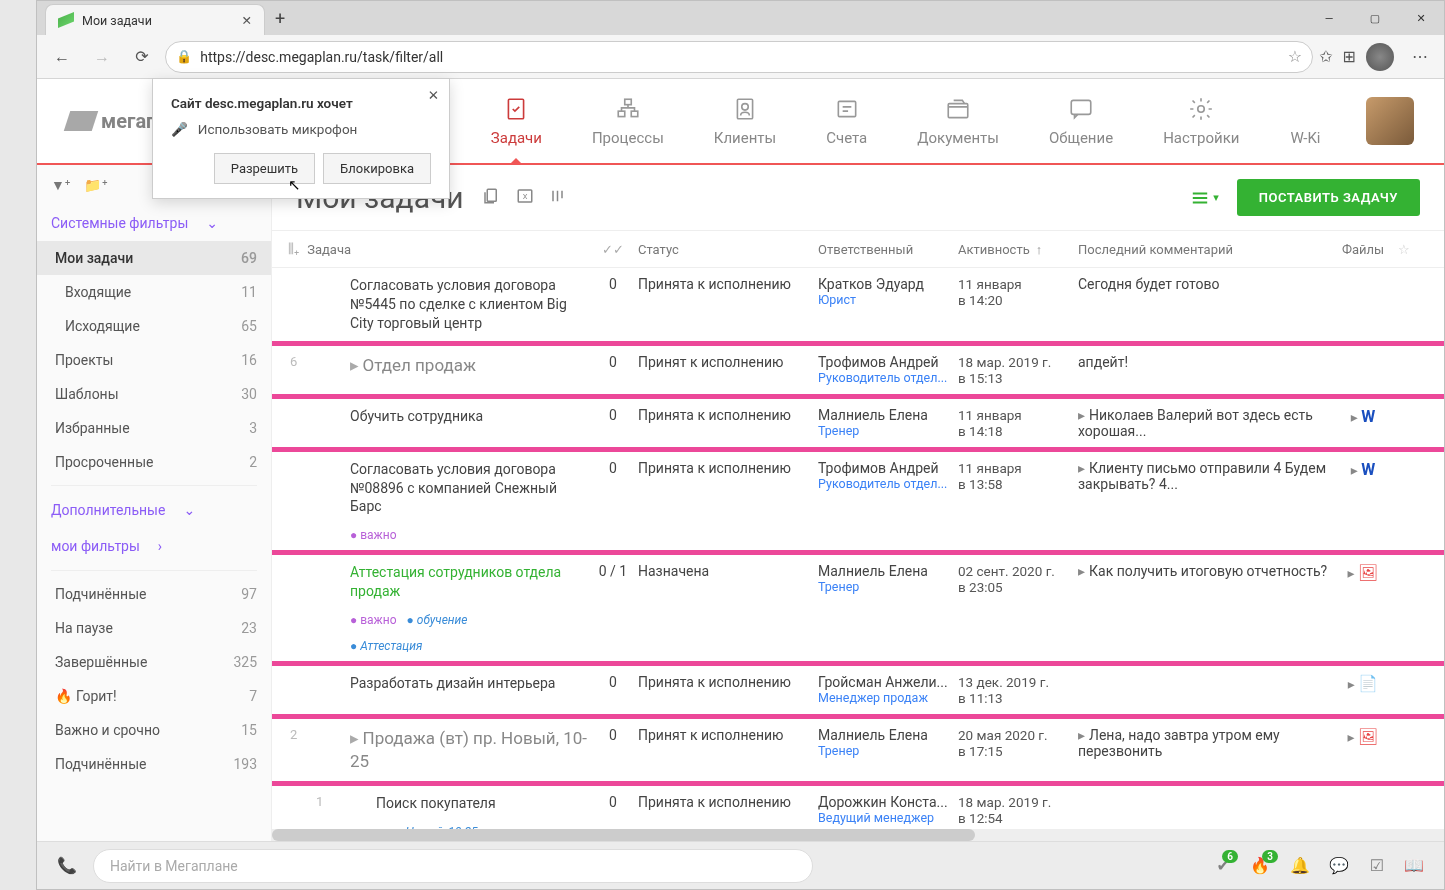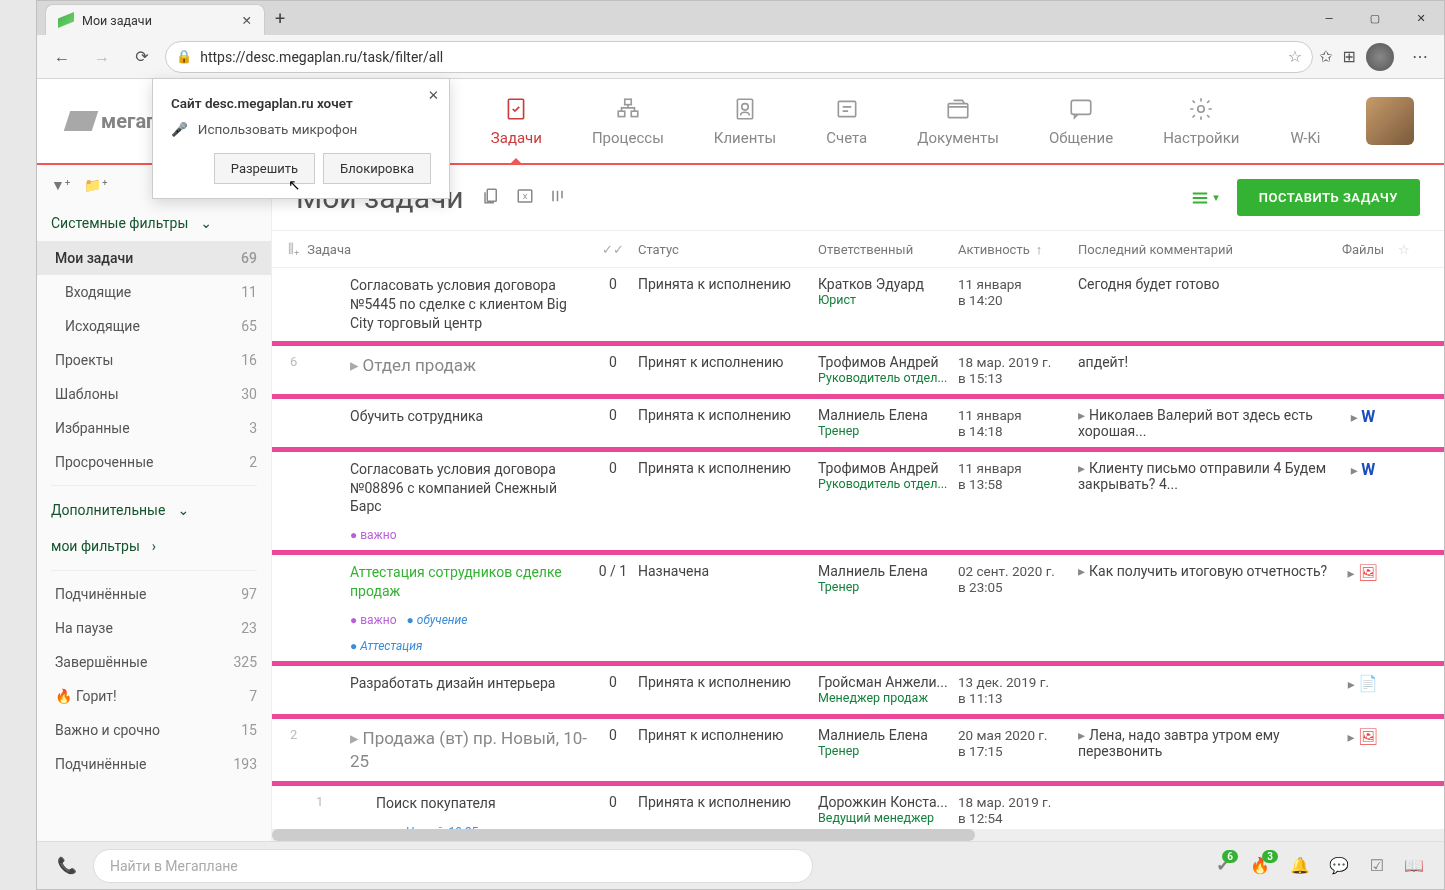--- a/index.html
+++ b/index.html
@@ -37,21 +37,21 @@
 .nav-icon { width: 32px; height: 28px; display: flex; align-items: center; justify-content: center; }
 .nav-icon svg { width: 30px; height: 26px; stroke: #999; fill: none; stroke-width: 1.5; }
 .nav-item.active .nav-icon svg { stroke: #cc3b3b; }
 .app-avatar { width: 48px; height: 48px; border-radius: 6px; background: linear-gradient(135deg,#c79b6b,#7a5a3a); }
 
 .app-main { flex: 1; display: flex; overflow: hidden; }
 
 
 .sidebar { width: 235px; background: #fafafa; border-right: 1px solid #eee; display: flex; flex-direction: column; font-size: 14px; color: #555; overflow-y: auto; }
 .sidebar-top { padding: 12px 14px; display: flex; gap: 14px; color: #777; }
-.sidebar-section-header { padding: 10px 14px; color: #14532d; display: flex; align-items: center; gap: 12px; cursor: pointer; }
+.sidebar-section-header { padding: 10px 14px; color: #8b5cf6; display: flex; align-items: center; gap: 18px; cursor: pointer; }
 .sidebar-item { padding: 9px 14px 9px 18px; display: flex; justify-content: space-between; cursor: pointer; color: #555; }
 .sidebar-item.active { background: #e8e8e8; color: #333; font-weight: 500; }
 .sidebar-item .count { color: #999; }
 .sidebar-sub { padding-left: 28px; }
 .sidebar-sep { height: 1px; background: #eee; margin: 6px 14px; }
 
 
 .content { flex: 1; display: flex; flex-direction: column; overflow: hidden; }
 .content-header { padding: 14px 24px; display: flex; align-items: center; gap: 18px; }
 .page-title { font-size: 30px; color: #555; font-weight: 400; }
@@ -77,21 +77,21 @@
 .task-row .col-task { flex-direction: column; align-items: flex-start; padding-left: 62px; }
 .task-name { color: #444; line-height: 1.35; }
 .task-name.group { color: #888; font-size: 17px; }
 .task-name.green { color: #34b233; }
 .task-tags { margin-top: 4px; font-size: 12px; display: flex; gap: 10px; }
 .tag-purple { color: #b860d8; }
 .tag-blue { color: #3a8cd8; font-style: italic; }
 .tree-num { position: absolute; margin-left:-60px; color:#bbb; font-size:13px; }
 .tree-caret { color:#aaa; margin-right:4px;}
 .resp-name { color: #444; }
-.resp-role { color: #15803d; font-size: 12.5px; display:block; white-space:nowrap; overflow:hidden; text-overflow:ellipsis; max-width:130px;}
+.resp-role { color: #3b82f6; font-size: 12.5px; display:block; white-space:nowrap; overflow:hidden; text-overflow:ellipsis; max-width:130px;}
 .act-date { color: #555; font-size: 13.5px; }
 .comment-arrow { color:#888; margin-right:4px; }
 .file-icon { font-size: 16px; }
 .file-w { color: #1a4fbf; font-weight: bold; }
 .file-doc { color: #2877e8; }
 .file-img { color: #e84545; }
 .comment-expand { color:#888; }
 
 
 .bottom-bar { height: 48px; background: #ececec; display: flex; align-items: center; padding: 0 20px; gap: 16px; border-top: 1px solid #ddd; }
@@ -435,21 +435,21 @@
     <div class="col-act">
                 <span class="act-date">11 января<br>в 13:58</span>
               </div>
     <div class="col-comment"><span class="comment-arrow">▸</span><span>Клиенту письмо отправили 4 Будем закрывать? 4...</span></div>
     <div class="col-files"><span class="comment-expand">▸</span> <span class="file-icon file-w">W</span></div>
     <div class="col-star"></div>
             </div>
             <div class="task-row">
     <div class="col-task" style="padding-left:62px; position:relative">
 
-      <span class="task-name  green">Аттестация сотрудников сделке продаж</span>
+      <span class="task-name  green">Аттестация сотрудников отдела продаж</span>
       <div class="task-tags">
                   <span class="tag-purple">● важно</span>
                   <span class="tag-blue">● обучение</span>
                 </div>
                 <div class="task-tags">
                   <span class="tag-blue">● Аттестация</span>
                 </div>
     </div>
     <div class="col-chk">0 / 1</div>
     <div class="col-status">Назначена</div>

